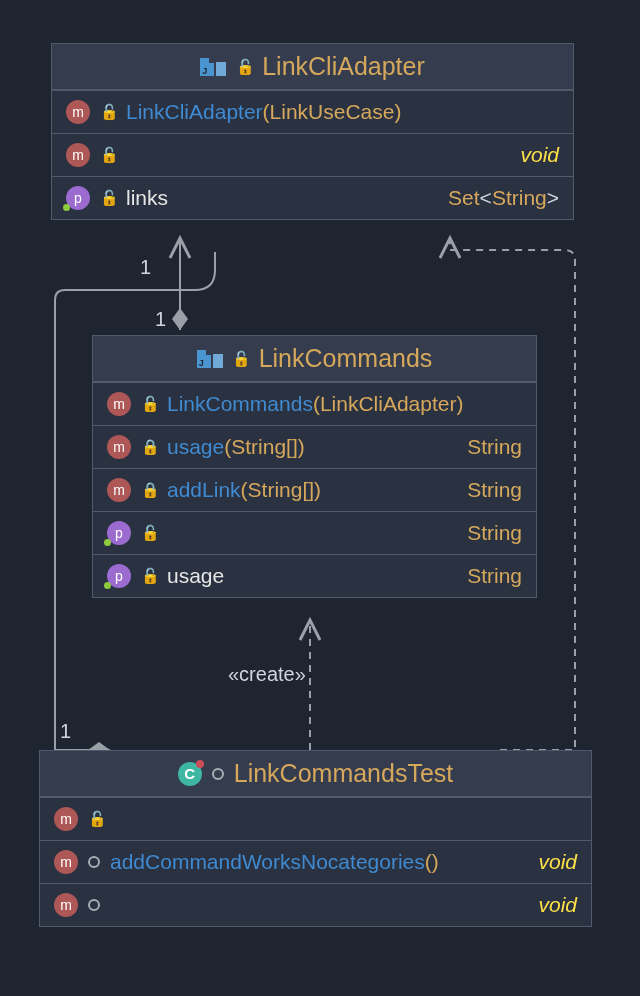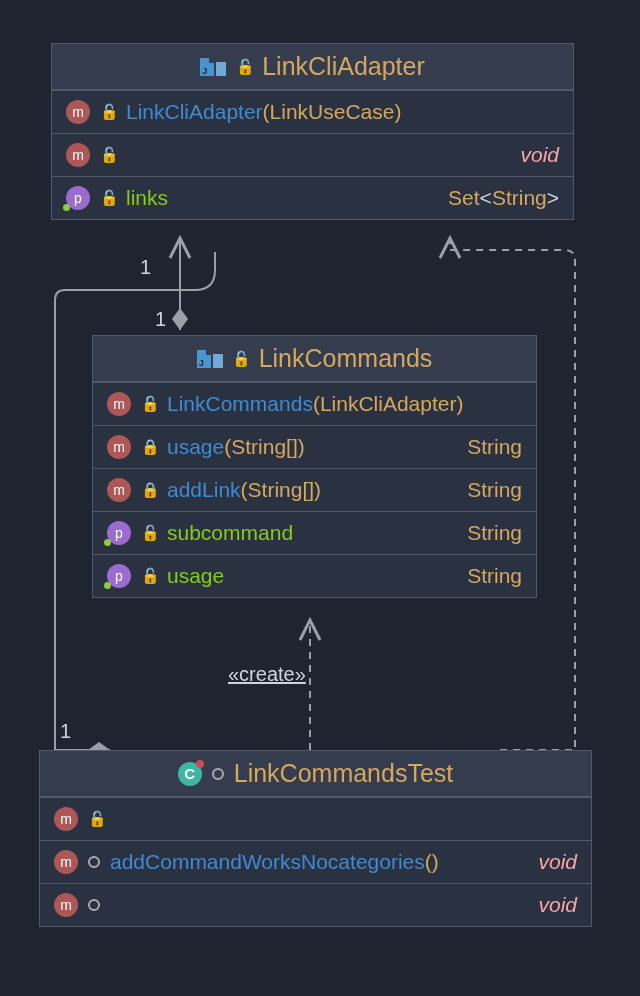--- a/index.html
+++ b/index.html
@@ -46,23 +46,23 @@
   }
   .m-circle { background: #ad5757; }
   .p-circle { background: #9b6bd0; }
   .c-circle { background: #3fb5a3; }
   .p-circle::after { content: ""; position: absolute; bottom: -1px; left: -3px; width: 7px; height: 7px; border-radius: 50%; background: #8fcb3f; }
   .lock-green { color: #7cb53c; font-size: 15px; display: inline-block; width: 16px; text-align: center; }
   .lock-orange { color: #cb7a3c; font-size: 15px; display: inline-block; width: 16px; text-align: center; }
   .ring-icon { width: 12px; height: 12px; border: 2px solid #a8adb4; border-radius: 50%; display: inline-block; }
   .title-text { color: #d6a85c; }
   .name { color: #3f8ad0; }
-  .name-red { color: #84cc16; }
+  .name-red { color: #e5e5e5; }
   .type { color: #d6a85c; }
-  .ret-void { color: #fca5a5; font-style: italic; text-align: right; }
+  .ret-void { color: #fde047; font-style: italic; text-align: right; }
   .angle { color: #cfd5de; }
   .grow { flex: 1; }
   .java-icon { display: inline-flex; align-items: flex-end; gap: 0; }
   .java-icon .pg { width: 14px; height: 18px; background: #4a94d0; position: relative; }
   .java-icon .pg::before { content: ""; position: absolute; top: 0; right: 0; width: 5px; height: 5px; background: #353c4d; }
   .java-icon .pg::after { content: "J"; position: absolute; bottom: 0; left: 2px; font-size: 9px; color: #1e2430; font-weight: bold; }
   .java-icon .pg2 { width: 10px; height: 14px; background: #6fabd6; margin-left: 2px; }
   .c-inner { font-size: 15px; font-weight: bold; }
   .c-target { position: relative; }
   .c-target::after { content: ""; position: absolute; top: -2px; right: -2px; width: 8px; height: 8px; border-radius: 50%; background: #cb4e56; }
@@ -87,21 +87,21 @@
   <polygon points="110,750 99,742 88,750 99,758" fill="#9aa0a8"></polygon>
 
   <path d="M310 750 L310 620" fill="none" stroke="#9aa0a8" stroke-width="2" stroke-dasharray="7,6" marker-end="url(#arrow)"></path>
 
   <path d="M500 750 L575 750 L575 260 Q575 250 565 250 L450 250 L450 238" fill="none" stroke="#9aa0a8" stroke-width="2" stroke-dasharray="7,6" marker-end="url(#arrow)"></path>
 </svg>
 
 <div class="mult" style="top:256px; left:140px;">1</div>
 <div class="mult" style="top:308px; left:155px;">1</div>
 <div class="mult" style="top:720px; left:60px;">1</div>
-<div class="mult" style="top:663px; left:228px;text-decoration:underline;">«create»</div>
+<div class="mult" style="top:663px; left:228px;">«create»</div>
 
 <div class="card" style="left:51px; top:43px; width:523px;">
   <div class="card-header">
     <span class="java-icon">
           <span class="pg"></span>
           <span class="pg2"></span>
         </span>
     <span class="lock-green">🔓</span>
     <span class="title-text">LinkCliAdapter</span>
   </div>
@@ -149,21 +149,20 @@
   <div class="row">
     <span class="m-circle">m</span>
     <span class="lock-orange">🔒</span>
     <span><span class="name">addLink</span><span class="type">(</span><span class="type">String[]</span><span class="type">)</span></span>
     <span class="grow"></span>
     <span class="type">String</span>
   </div>
   <div class="row">
     <span class="p-circle">p</span>
     <span class="lock-green">🔓</span>
-    <span class="name-red">subcommand</span>
     <span class="grow"></span>
     <span class="type">String</span>
   </div>
   <div class="row">
     <span class="p-circle">p</span>
     <span class="lock-green">🔓</span>
     <span class="name-red">usage</span>
     <span class="grow"></span>
     <span class="type">String</span>
   </div>

